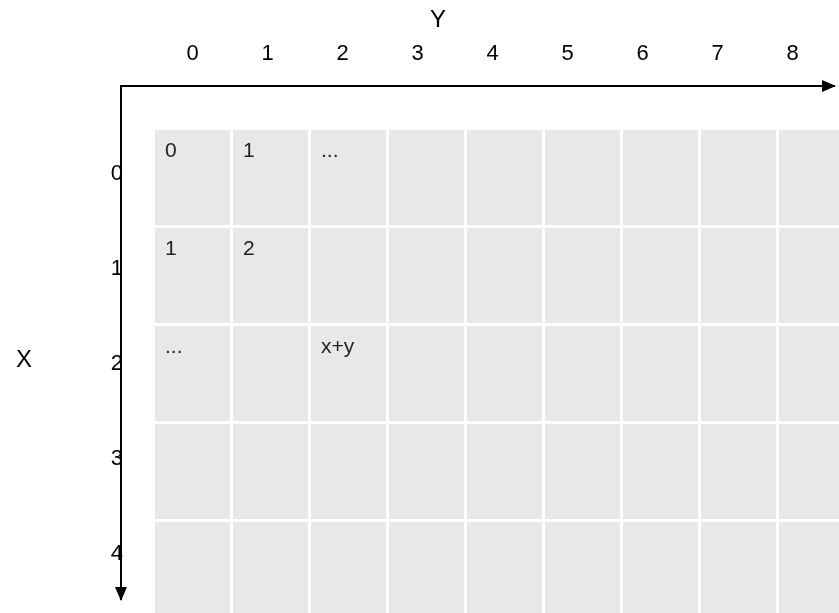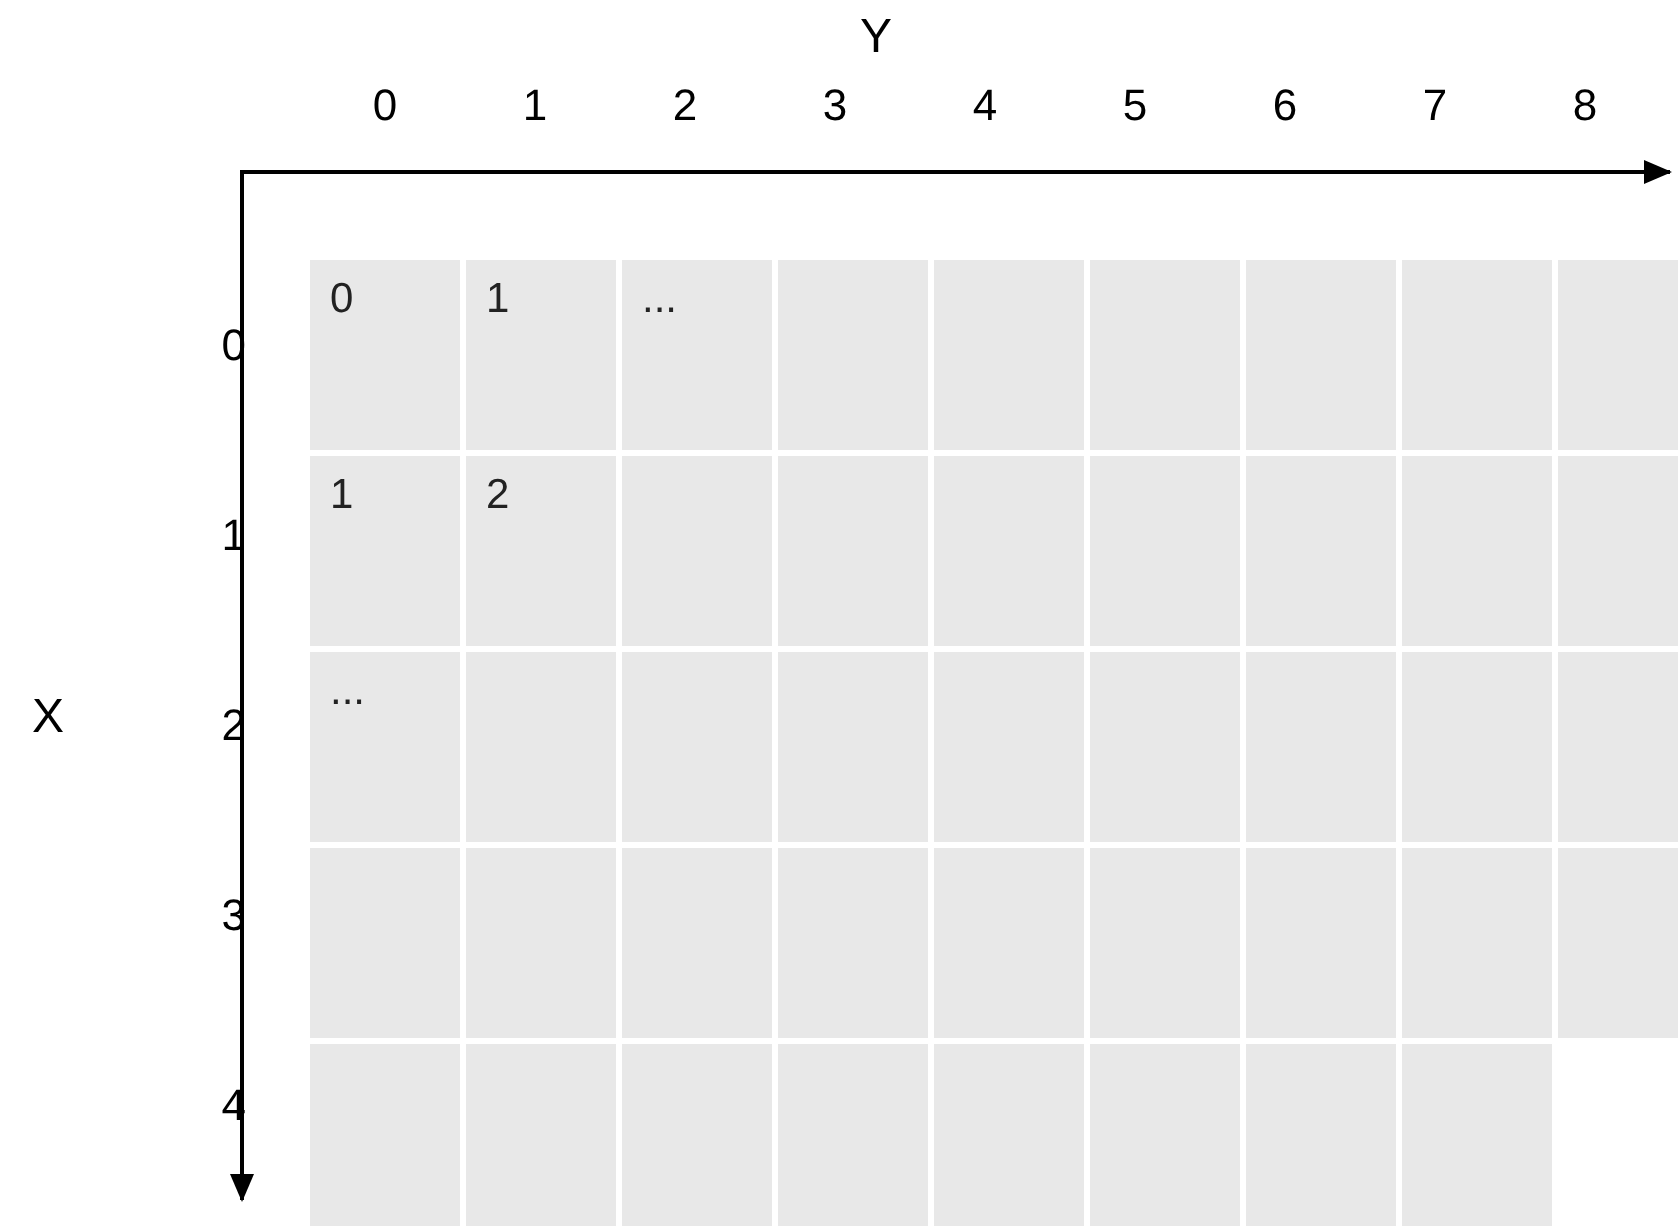--- a/index.html
+++ b/index.html
@@ -153,20 +153,21 @@
     <div class="cell"></div>
     <div class="cell"></div>
     <div class="cell"></div>
     <div class="cell"></div>
     <div class="cell"></div>
     <div class="cell"></div>
     <div class="cell"></div>
 
     <div class="cell">...</div>
     <div class="cell"></div>
+    <div class="cell">x+y</div>
     <div class="cell"></div>
     <div class="cell"></div>
     <div class="cell"></div>
     <div class="cell"></div>
     <div class="cell"></div>
     <div class="cell"></div>
 
     <div class="cell"></div>
     <div class="cell"></div>
     <div class="cell"></div>

